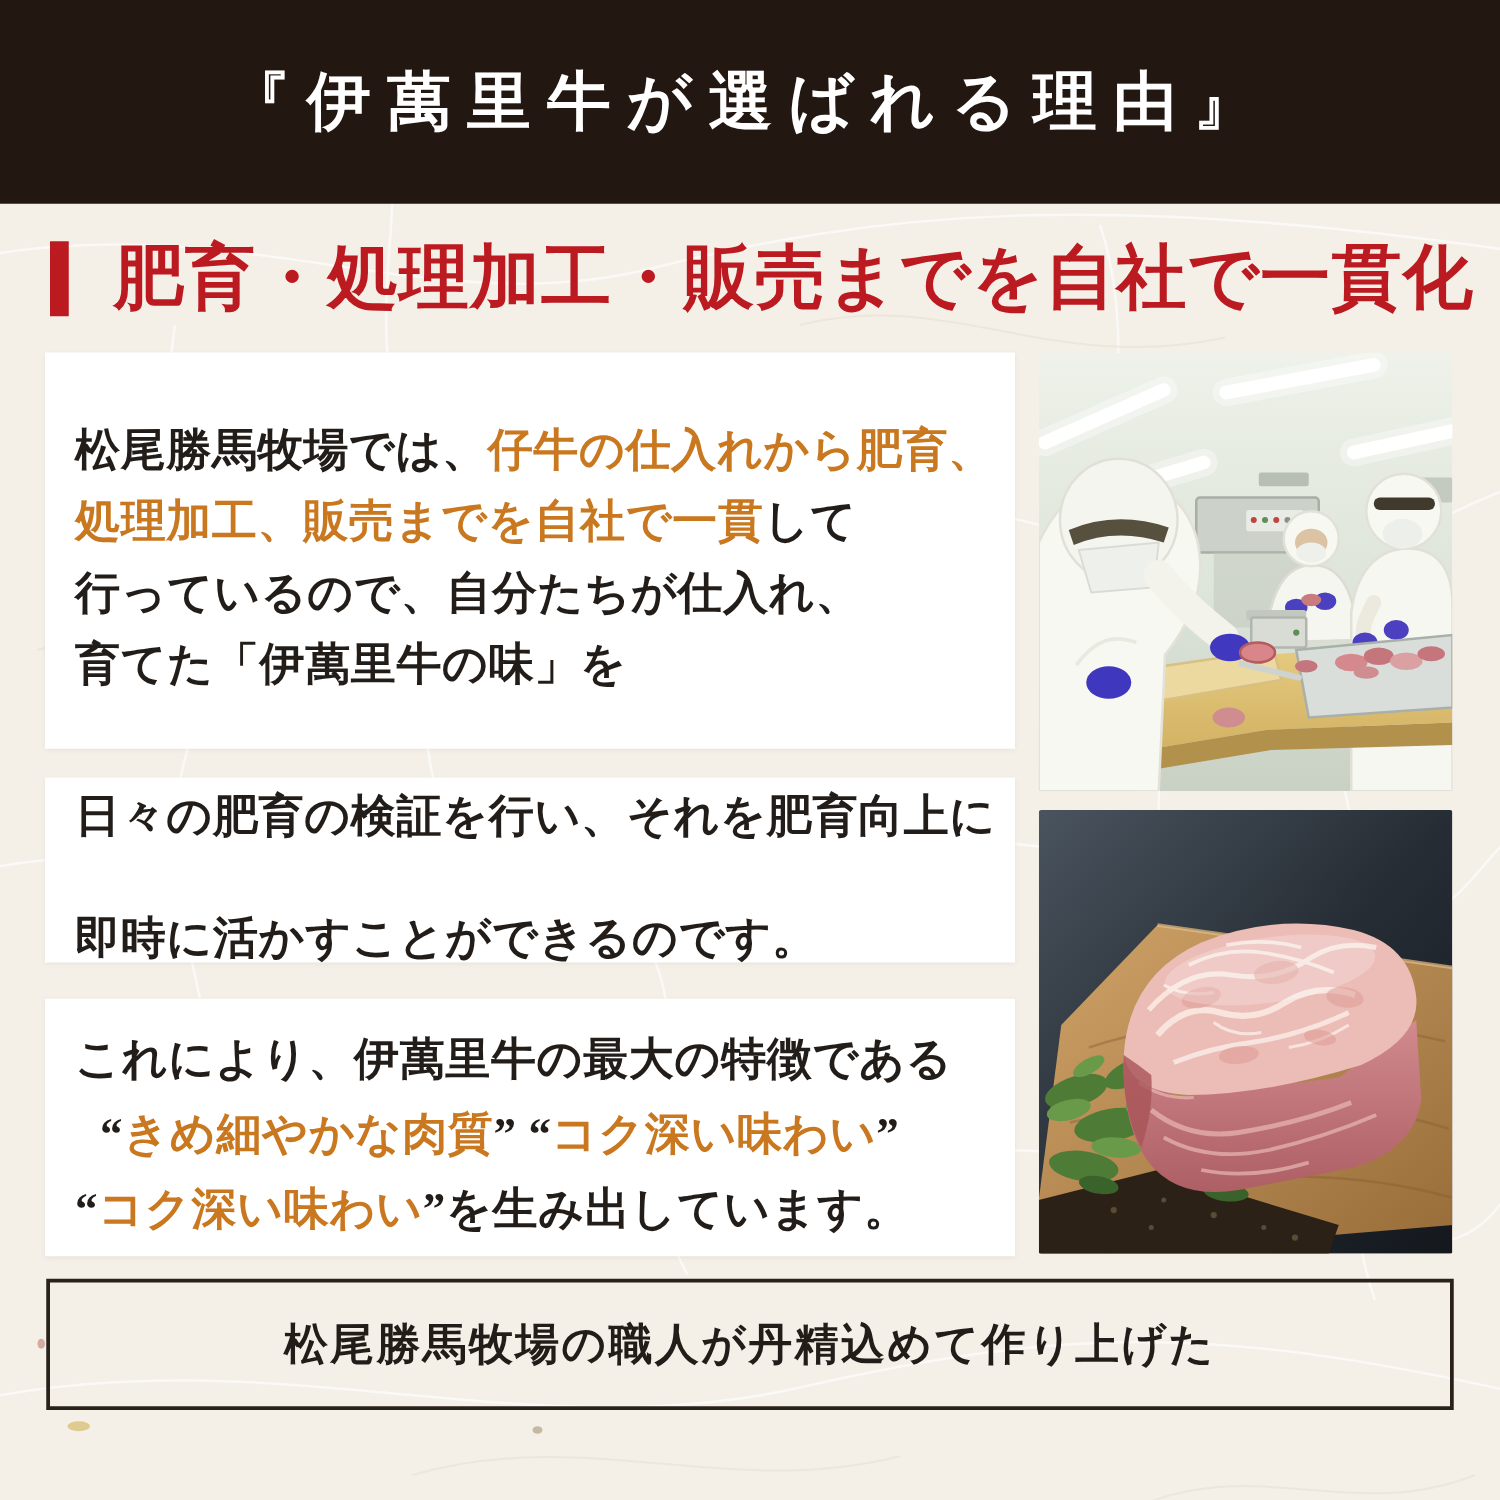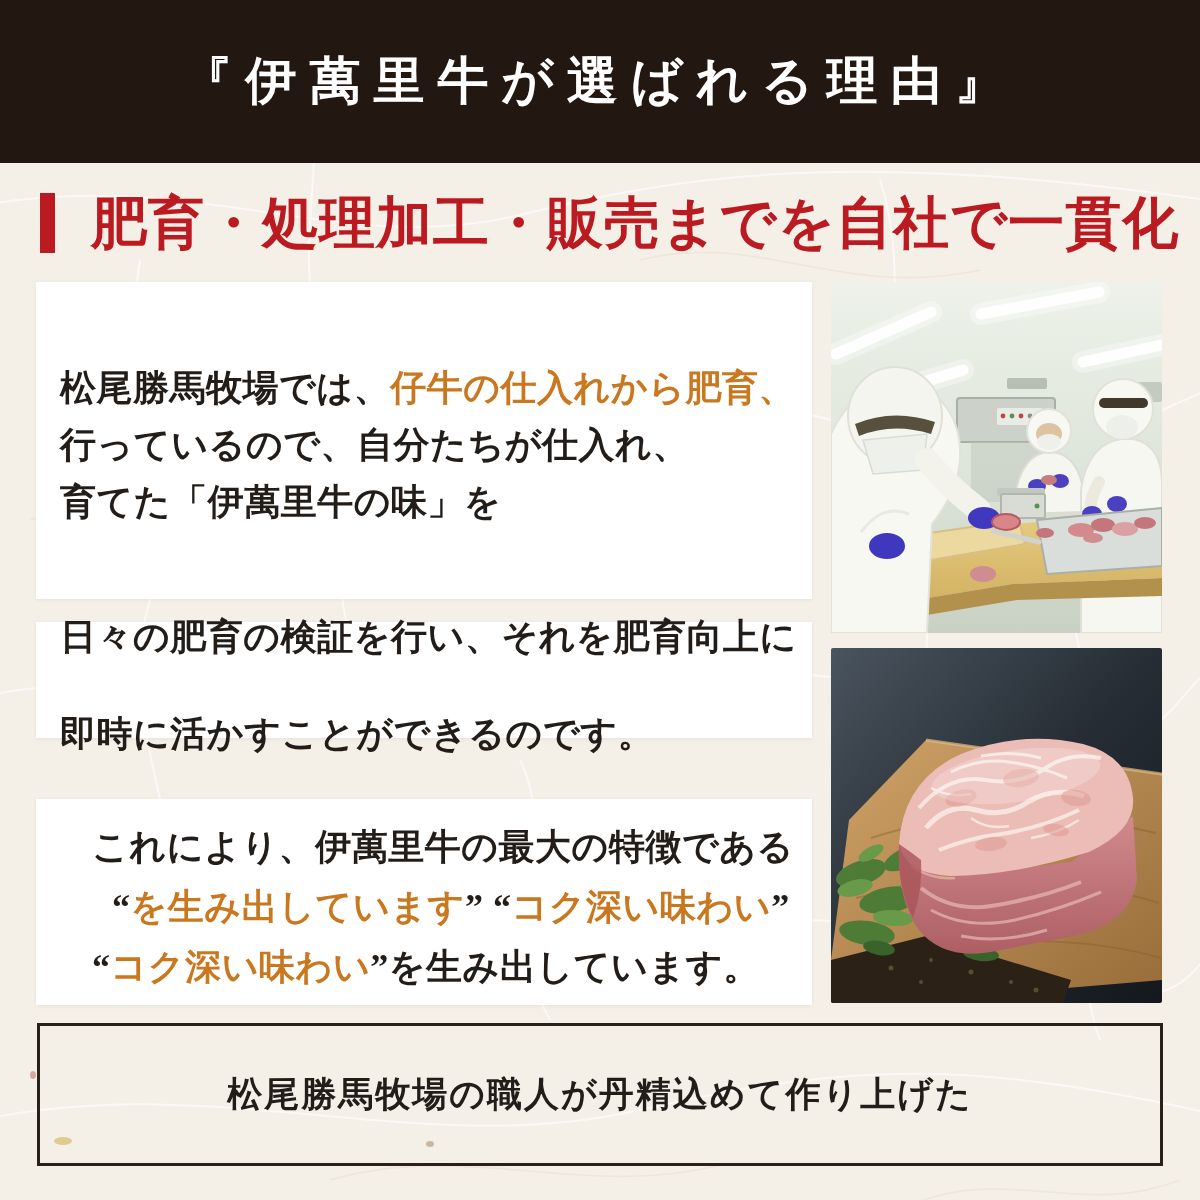--- a/index.html
+++ b/index.html
@@ -26,32 +26,32 @@
     font-weight:700;letter-spacing:1px;white-space:nowrap;margin-left:25px;
   }
   .card{
     position:absolute;left:36px;width:776px;background:var(--card_bg,#ffffff);
     box-shadow:0 1px 4px rgba(80,60,40,.08);
     display:flex;flex-direction:column;justify-content:center;
     padding:10px 8px 0 24px;box-sizing:border-box;z-index:1;
   }
   .card p{margin:0;font-size:36px;font-weight:600;letter-spacing:0.5px;white-space:nowrap;}
   #card1{top:282px;height:317px;} #card1 p{line-height:57px;}
-  #card2{top:622px;height:116px;gap:41px;} #card2 p{line-height:56px;}
-  #card3{top:799px;height:206px;} #card3 p{line-height:60px;margin-left:32px;}
+  #card2{top:622px;height:148px;gap:41px;} #card2 p{line-height:56px;}
+  #card3{top:799px;height:206px;} #card3 p{line-height:60px;}
   .indent{padding-left:20px;}
   .seg.dark{color:var(--text_dark,#221d19);}
   .seg.orange{color:var(--accent_orange,#c9781f);}
   figure{margin:0;}
   .photo{position:absolute;left:831px;z-index:1;border-radius:2px;overflow:hidden;}
   #photo1{top:282px;width:331px;height:351px;}
   #photo2{top:648px;width:331px;height:355px;}
   .photo svg{display:block;width:100%;height:100%;}
   .footer-box{
-    position:absolute;left:37px;top:1023px;width:1126px;height:143px;
+    position:absolute;left:37px;top:1023px;width:1126px;height:105px;
     border:3px solid var(--box_border,#2b211b);box-sizing:border-box;
     display:flex;flex-direction:column;align-items:center;justify-content:center;
     row-gap:4px;z-index:1;background:transparent;
   }
   .footer-box p{margin:0;font-size:35px;font-weight:600;letter-spacing:2px;line-height:50px;white-space:nowrap;}
 </style>
 </head>
 <body>
 
 <svg class="texture" viewBox="0 0 1200 1200" xmlns="http://www.w3.org/2000/svg" aria-hidden="true">
@@ -88,32 +88,33 @@
   <span class="title">『伊萬里牛が選ばれる理由』</span>
 </div>
 
 <div class="section-heading">
   <span class="accent-bar"></span>
   <span class="txt">肥育・処理加工・販売までを自社で一貫化</span>
 </div>
 
 <div class="card" id="card1">
   <p><span class="seg dark">松尾勝馬牧場では、</span><span class="seg orange">仔牛の仕入れから肥育、</span></p>
+  <p><span class="seg orange">処理加工、販売までを自社で一貫</span><span class="seg dark">して</span></p>
   <p><span class="seg dark">行っているので、自分たちが仕入れ、</span></p>
   <p><span class="seg dark">育てた「伊萬里牛の味」を</span></p>
 </div>
 
 <div class="card" id="card2">
   <p><span class="seg dark">日々の肥育の検証を行い、それを肥育向上に</span></p>
   <p><span class="seg dark">即時に活かすことができるのです。</span></p>
 </div>
 
 <div class="card" id="card3">
   <p><span class="seg dark">これにより、伊萬里牛の最大の特徴である</span></p>
-  <p class="indent"><span class="seg dark">“</span><span class="seg orange">を生み出しています</span><span class="seg dark">” “</span><span class="seg orange">コク深い味わい</span><span class="seg dark">”</span></p>
+  <p class="indent"><span class="seg dark">“</span><span class="seg orange">きめ細やかな肉質</span><span class="seg dark">” “</span><span class="seg orange">コク深い味わい</span><span class="seg dark">”</span></p>
   <p><span class="seg dark">“</span><span class="seg orange">コク深い味わい</span><span class="seg dark">”</span><span class="seg dark">を生み出しています。</span></p>
 </div>
 
 <figure class="photo" id="photo1">
   <svg viewBox="0 0 331 351" xmlns="http://www.w3.org/2000/svg" role="img">
     <defs>
       <linearGradient id="p1bg" x1="0" y1="0" x2="0" y2="1">
         <stop offset="0" stop-color="#eef2ea"></stop>
           <stop offset="0.55" stop-color="#dde4d9"></stop>
           <stop offset="1" stop-color="#c8d1c4"></stop>

